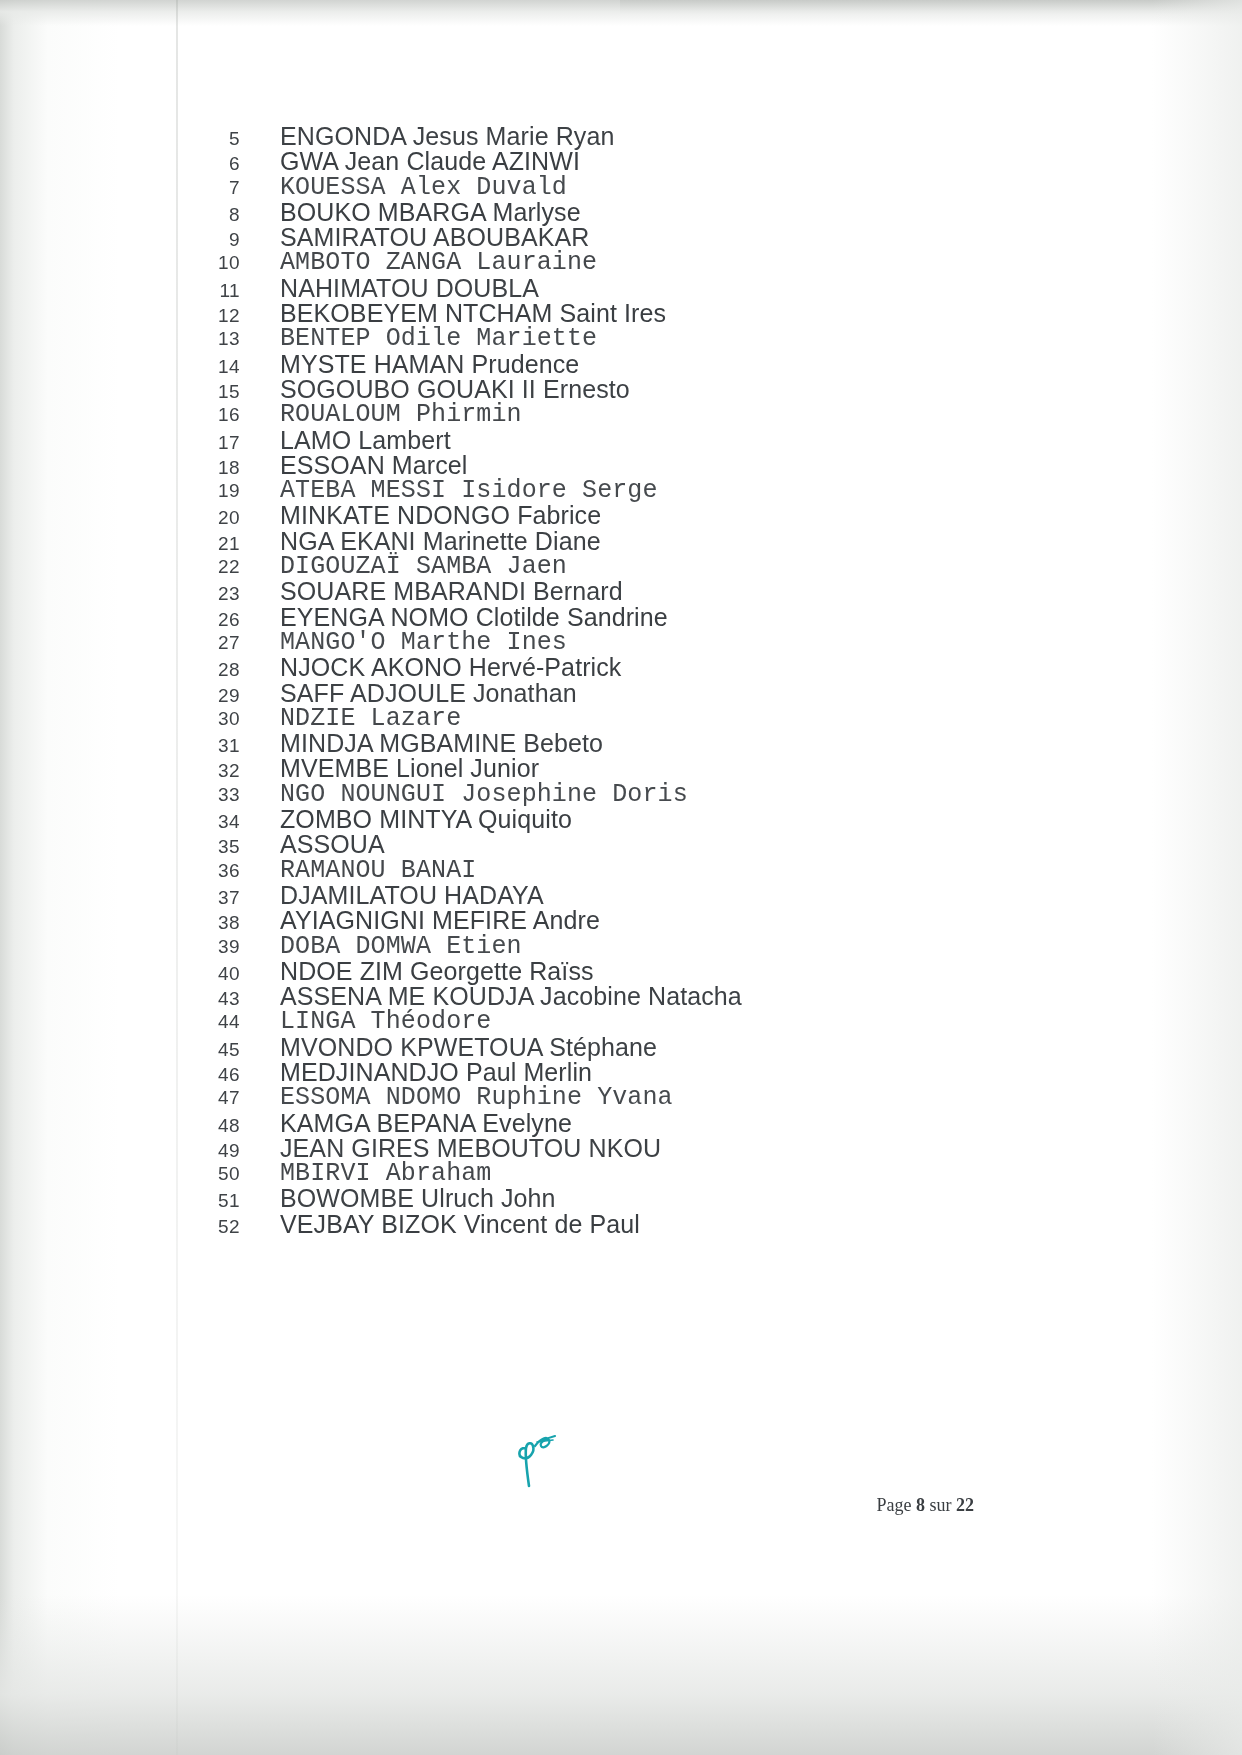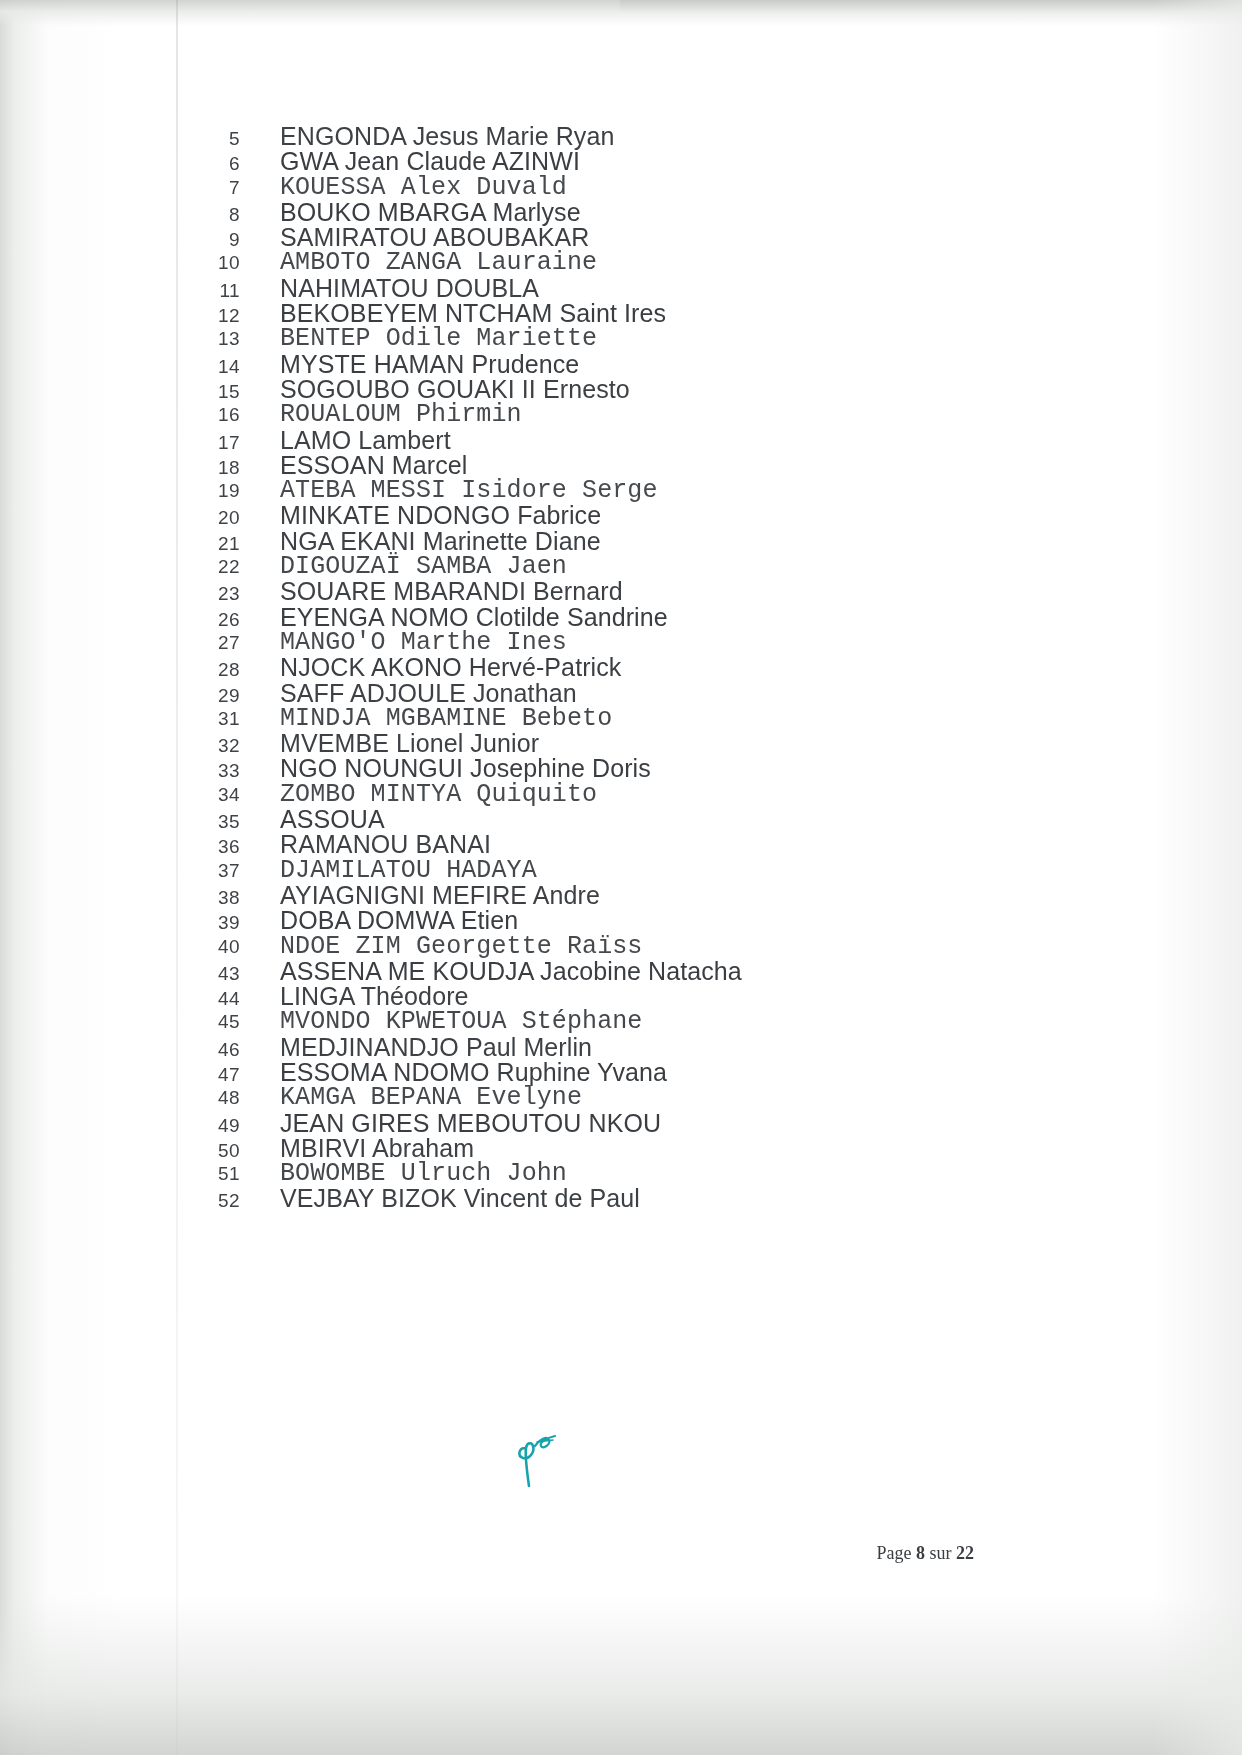--- a/index.html
+++ b/index.html
@@ -109,21 +109,20 @@
     pointer-events: none;
   }
 
   .footer {
     position: absolute;
     right: 268px;
     top: 1495px;
     font-size: 18px;
     color: #3a3e42;
     font-family: "Liberation Serif", serif;
-    margin-top: 48px;
   }
   .footer b { font-weight: bold; }
 </style>
 </head>
 <body>
 
 <div class="page-sheet"></div>
 <div class="scan-band-topright"></div>
 <div class="scan-shadow-top"></div>
 <div class="scan-shadow-bottom"></div>
@@ -217,20 +216,24 @@
         <span class="num">27</span>
         <span class="nm">MANGO'O Marthe Ines</span>
       </div>
       <div class="row">
         <span class="num">28</span>
         <span class="nm">NJOCK AKONO Hervé-Patrick</span>
       </div>
       <div class="row">
         <span class="num">29</span>
         <span class="nm">SAFF ADJOULE Jonathan</span>
+      </div>
+      <div class="row">
+        <span class="num">30</span>
+        <span class="nm">NDZIE Lazare</span>
       </div>
       <div class="row">
         <span class="num">31</span>
         <span class="nm">MINDJA MGBAMINE Bebeto</span>
       </div>
       <div class="row">
         <span class="num">32</span>
         <span class="nm">MVEMBE Lionel Junior</span>
       </div>
       <div class="row">

